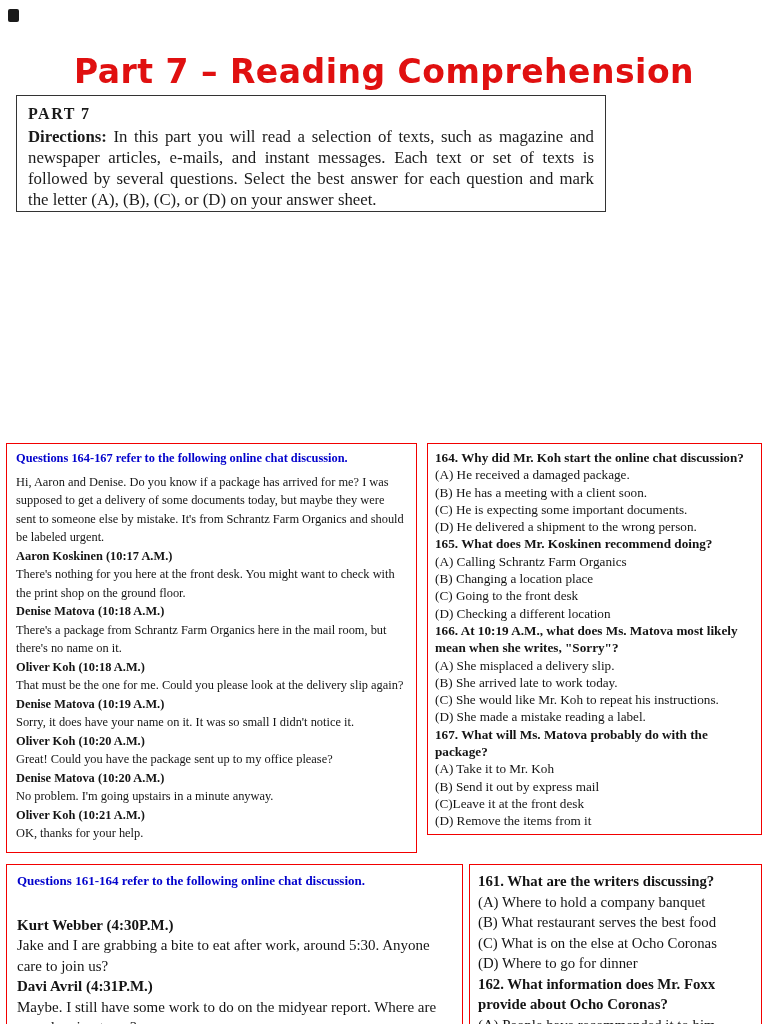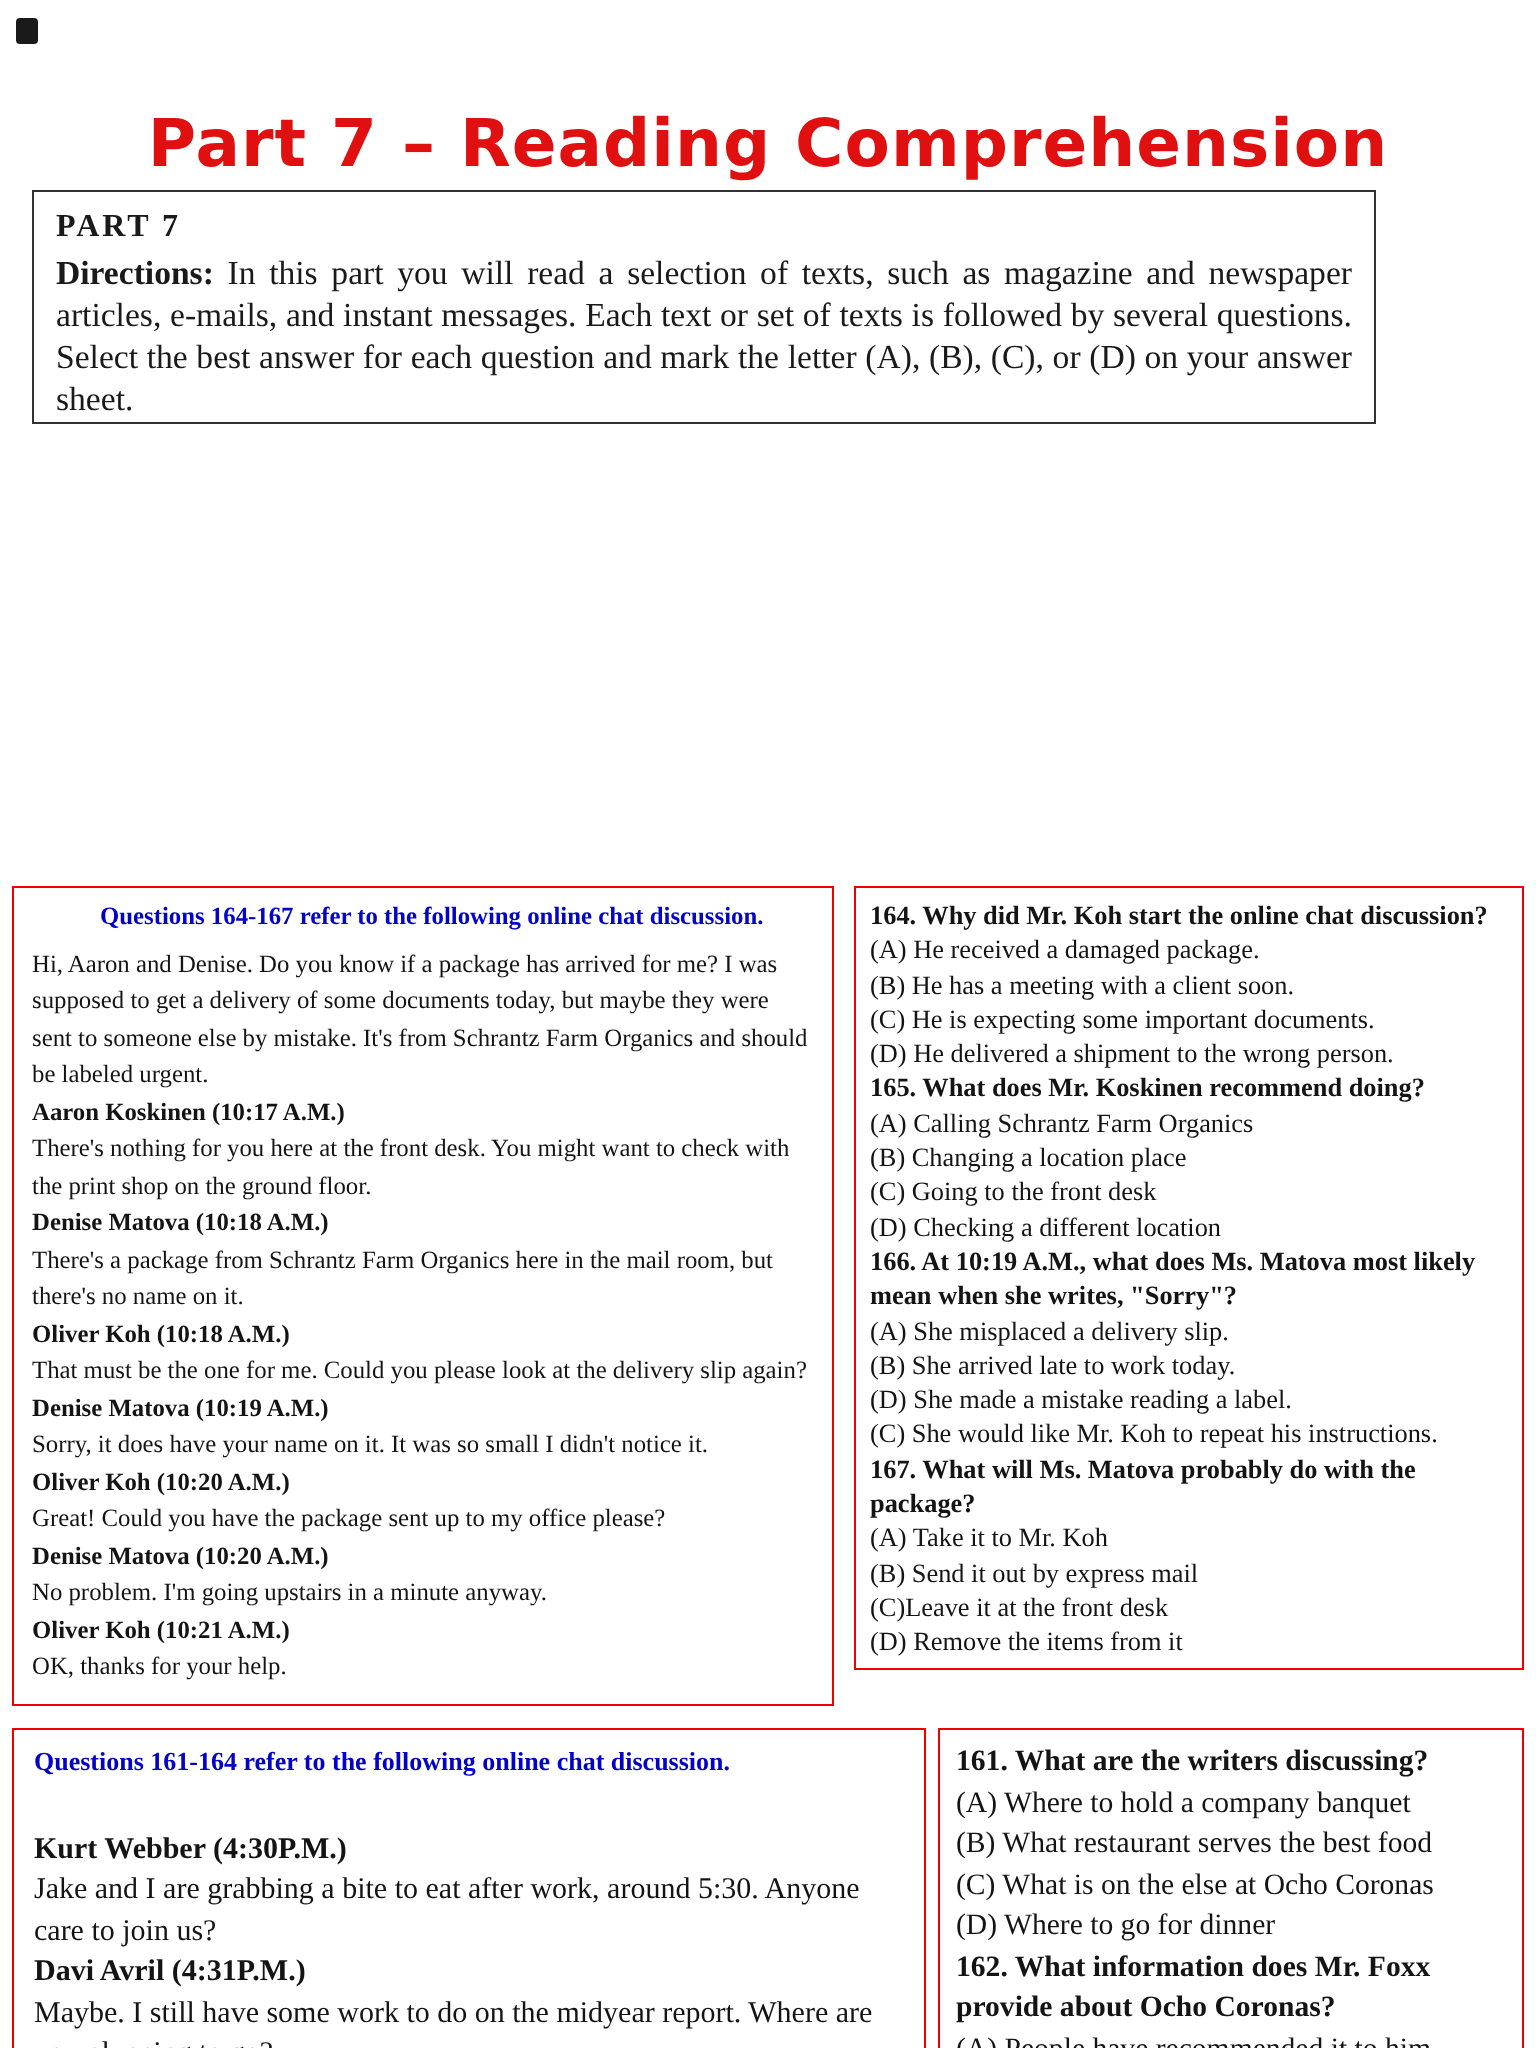--- a/index.html
+++ b/index.html
@@ -15,39 +15,39 @@
     background:#1a1a1a; border-radius:2px;
   }
 
   .doc-title {
     position:absolute; left:0; right:0; top:52px; text-align:center;
     font-family:"DejaVu Sans", sans-serif; font-weight:bold;
     font-size:33px; letter-spacing:0.5px; color:#e01010;
   }
 
   .directions-box {
-    position:absolute; left:16px; top:95px; width:672px; height:117px;
+    position:absolute; left:16px; top:95px; width:590px; height:117px;
     border:1.5px solid #333333; padding:7px 11px;
     font-size:16.8px; line-height:21px; color:#1a1a1a;
   }
   .directions-heading { font-weight:bold; font-size:16px; letter-spacing:1.5px; margin-bottom:2px; }
   .directions-body { text-align:justify; }
   .dir-label { font-weight:bold;margin-top:12px; }
 
   .box { position:absolute; border:1px solid #f20000; background:#ffffff; }
 
   .chat-heading { color:#0202cc; font-weight:bold; white-space:nowrap; overflow:hidden; }
   .speaker { font-weight:bold; }
   .q-stem { font-weight:bold; }
 
   .chat-164 {
     left:6px; top:443px; width:411px; height:410px;
     padding:5px 9px; font-size:12.4px; line-height:18.5px;
   }
-  .chat-164 .chat-heading { font-size:12.4px; margin-bottom:5px;margin-left:34px; }
+  .chat-164 .chat-heading { font-size:12.4px; margin-bottom:5px; }
 
   .q-164 {
     left:427px; top:443px; width:335px; height:392px;
     padding:5px 7px; font-size:13.2px; line-height:17.3px;
   }
 
   .chat-161 {
     left:6px; top:864px; width:457px; height:220px;
     padding:6px 10px; font-size:15px; line-height:20.5px;
   }
@@ -120,22 +120,22 @@
       <div class="q-stem">165. What does Mr. Koskinen recommend doing?</div>
       <div class="q-option">(A) Calling Schrantz Farm Organics</div>
       <div class="q-option">(B) Changing a location place</div>
       <div class="q-option">(C) Going to the front desk</div>
       <div class="q-option">(D) Checking a different location</div>
     </div>
     <div class="question">
       <div class="q-stem">166. At 10:19 A.M., what does Ms. Matova most likely mean when she writes, "Sorry"?</div>
       <div class="q-option">(A) She misplaced a delivery slip.</div>
       <div class="q-option">(B) She arrived late to work today.</div>
+      <div class="q-option">(C) She would like Mr. Koh to repeat his instructions.</div>
       <div class="q-option">(D) She made a mistake reading a label.</div>
-      <div class="q-option">(C) She would like Mr. Koh to repeat his instructions.</div>
     </div>
     <div class="question">
       <div class="q-stem">167. What will Ms. Matova probably do with the package?</div>
       <div class="q-option">(A) Take it to Mr. Koh</div>
       <div class="q-option">(B) Send it out by express mail</div>
       <div class="q-option">(C)Leave it at the front desk</div>
       <div class="q-option">(D) Remove the items from it</div>
     </div>
   </div>
 

